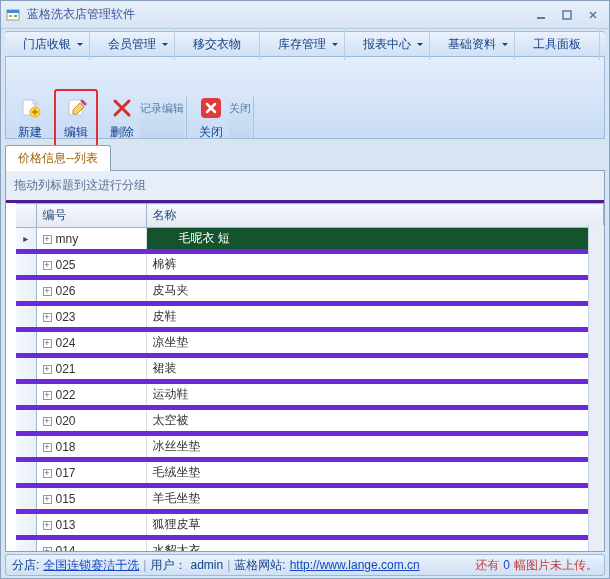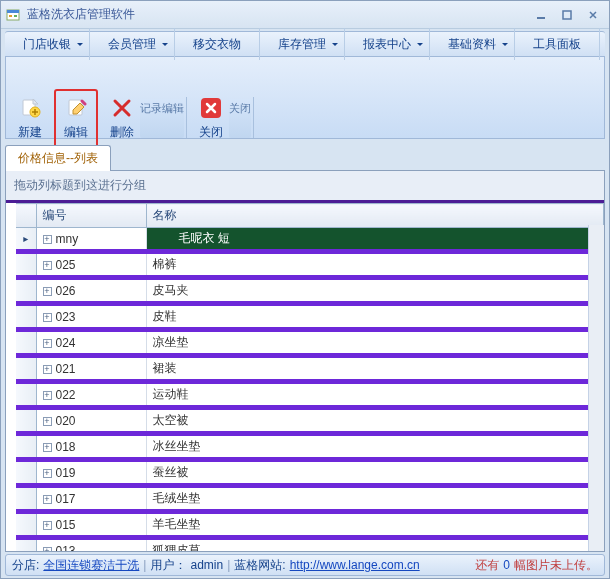--- a/index.html
+++ b/index.html
@@ -411,25 +411,20 @@
                 <td class="code"><span class="expander">+</span><span>020</span></td>
                 <td class="name">太空被</td>
               </tr>
               <tr>
                 <td class="rowhead"></td>
                 <td class="code"><span class="expander">+</span><span>018</span></td>
                 <td class="name">冰丝坐垫</td>
               </tr>
               <tr>
                 <td class="rowhead"></td>
-                <td class="code"><span class="expander">+</span><span>019</span></td>
-                <td class="name">蚕丝被</td>
-              </tr>
-              <tr>
-                <td class="rowhead"></td>
                 <td class="code"><span class="expander">+</span><span>017</span></td>
                 <td class="name">毛绒坐垫</td>
               </tr>
               <tr>
                 <td class="rowhead"></td>
                 <td class="code"><span class="expander">+</span><span>015</span></td>
                 <td class="name">羊毛坐垫</td>
               </tr>
               <tr>
                 <td class="rowhead"></td>

